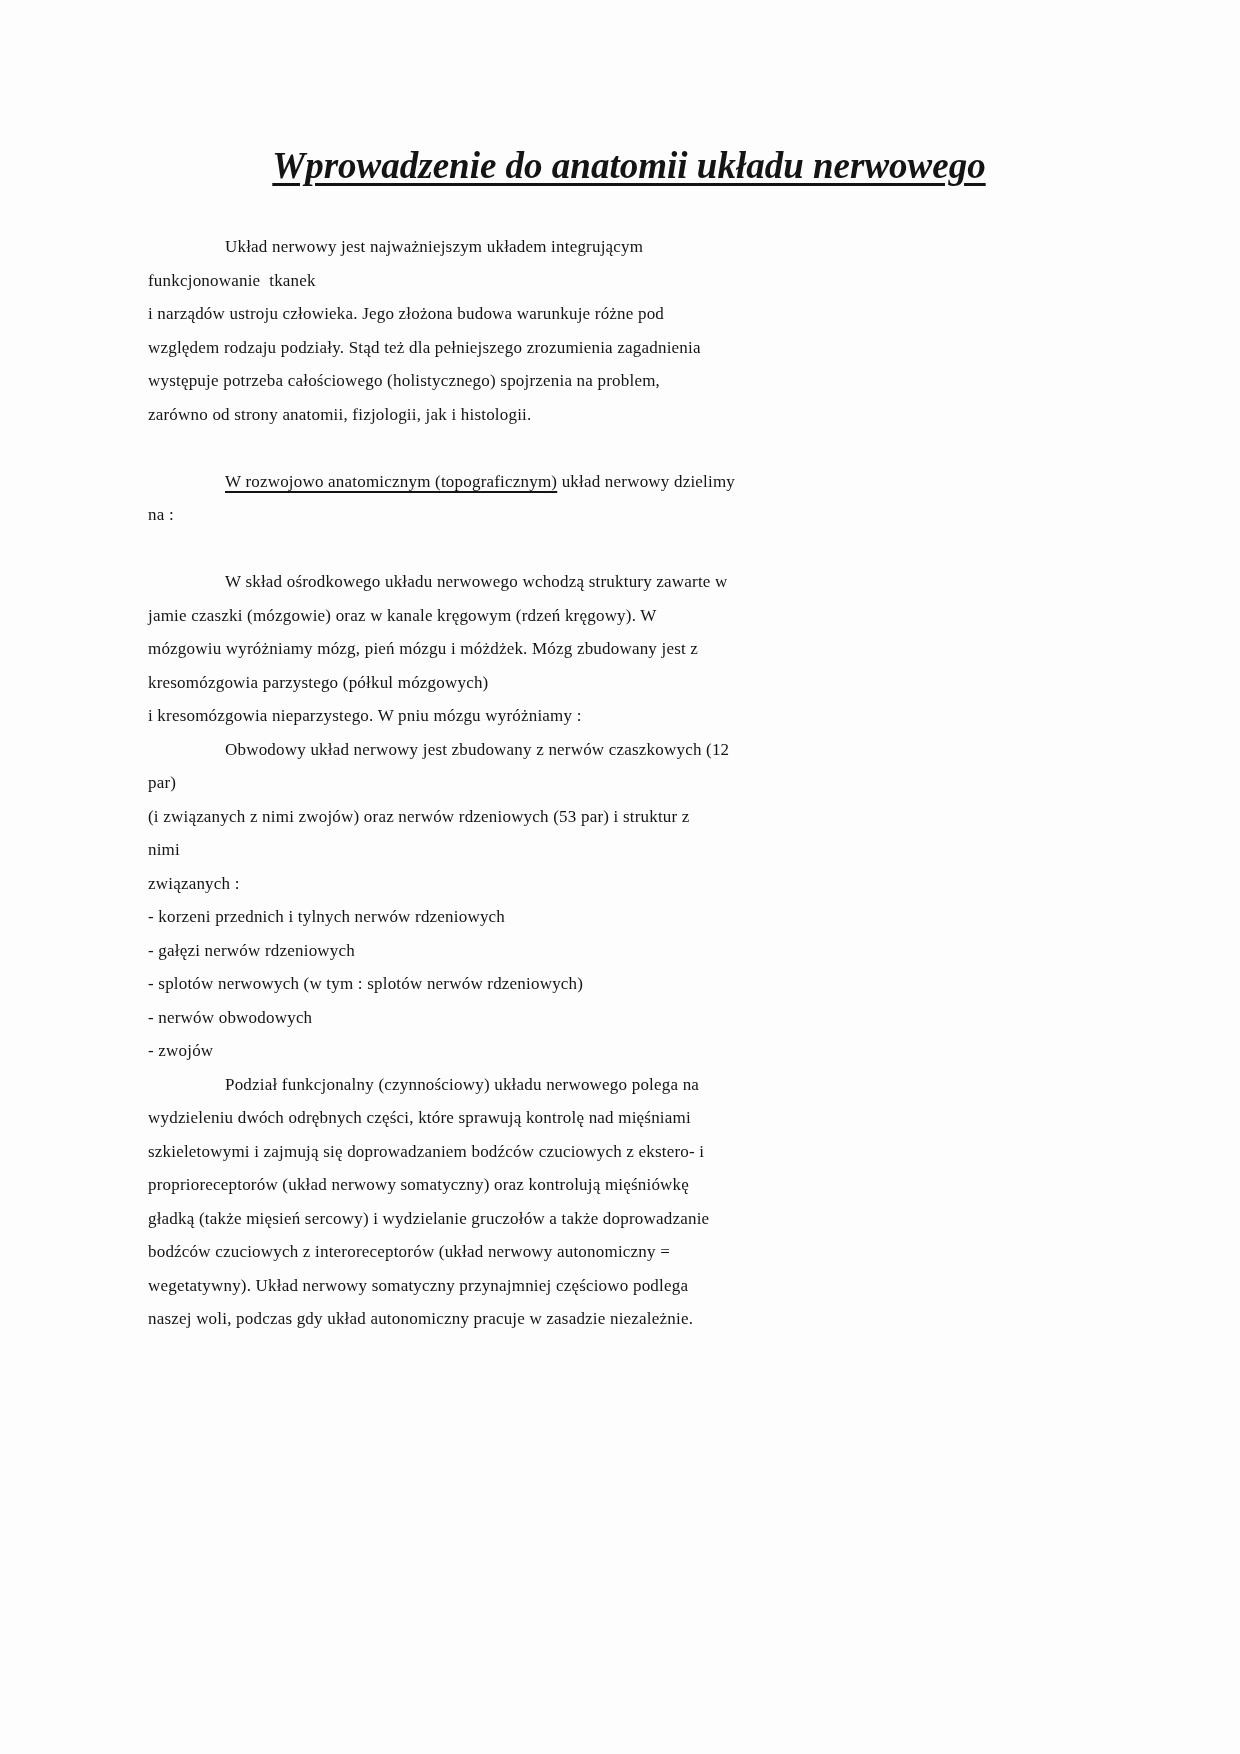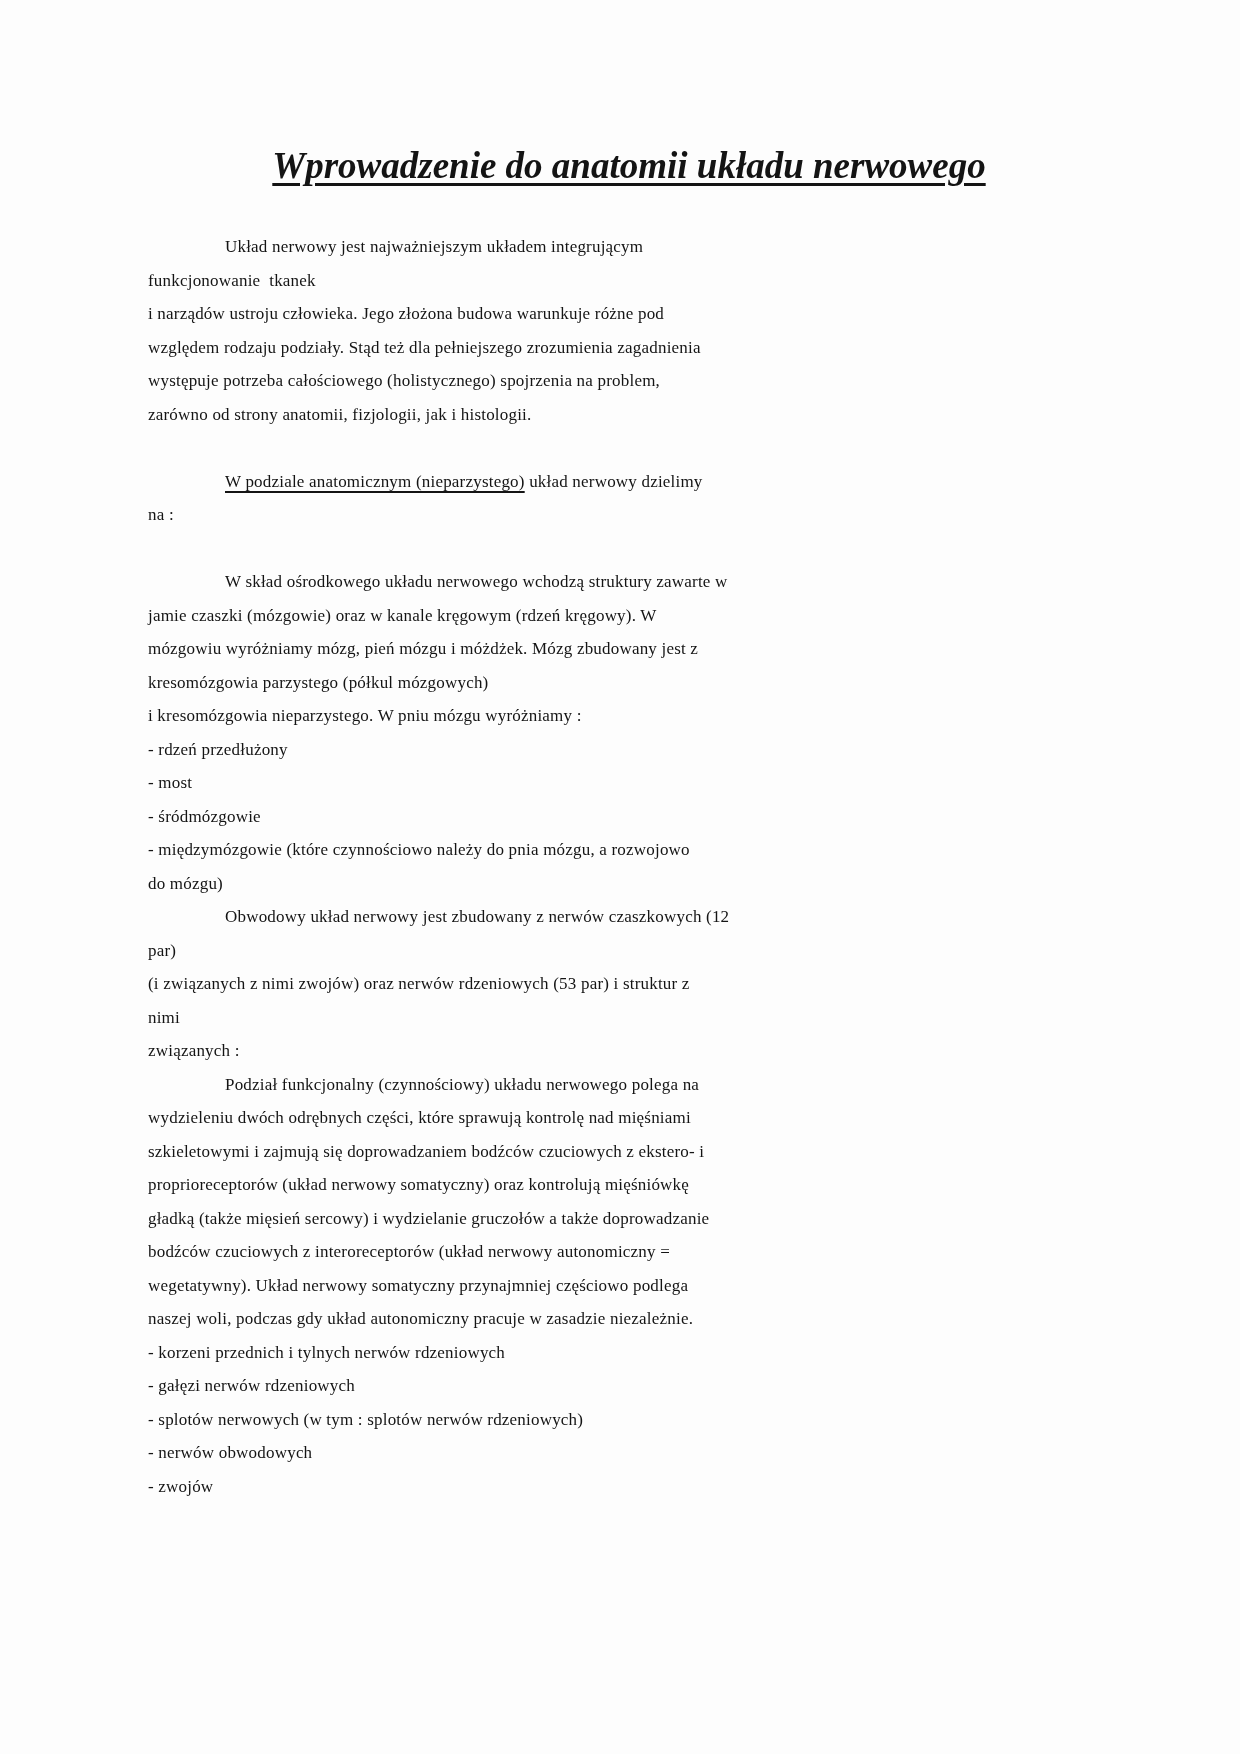--- a/index.html
+++ b/index.html
@@ -49,50 +49,45 @@
 
   <h1 class="doc-title">Wprowadzenie do anatomii układu nerwowego</h1>
 
   <p class="para indent">Układ nerwowy jest najważniejszym układem integrującym
 funkcjonowanie  tkanek
 i narządów ustroju człowieka. Jego złożona budowa warunkuje różne pod
 względem rodzaju podziały. Stąd też dla pełniejszego zrozumienia zagadnienia
 występuje potrzeba całościowego (holistycznego) spojrzenia na problem,
 zarówno od strony anatomii, fizjologii, jak i histologii.</p>
 
-  <p class="para indent gap-before"><span class="u">W podziale anatomicznym (nieparzystego)</span><span> układ nerwowy dzielimy
+  <p class="para indent gap-before"><span class="u">W rozwojowo anatomicznym (topograficznym)</span><span> układ nerwowy dzielimy
 na :</span></p>
 
 
   <p class="para indent gap-before">W skład ośrodkowego układu nerwowego wchodzą struktury zawarte w
 jamie czaszki (mózgowie) oraz w kanale kręgowym (rdzeń kręgowy). W
 mózgowiu wyróżniamy mózg, pień mózgu i móżdżek. Mózg zbudowany jest z
 kresomózgowia parzystego (półkul mózgowych)
 i kresomózgowia nieparzystego. W pniu mózgu wyróżniamy :</p>
 
-  <p class="para">- rdzeń przedłużony
-- most
-- śródmózgowie
-- międzymózgowie (które czynnościowo należy do pnia mózgu, a rozwojowo
-do mózgu)</p>
 
   <p class="para indent">Obwodowy układ nerwowy jest zbudowany z nerwów czaszkowych (12
 par)
 (i związanych z nimi zwojów) oraz nerwów rdzeniowych (53 par) i struktur z
 nimi
 związanych :</p>
+
+  <p class="para">- korzeni przednich i tylnych nerwów rdzeniowych
+- gałęzi nerwów rdzeniowych
+- splotów nerwowych (w tym : splotów nerwów rdzeniowych)
+- nerwów obwodowych
+- zwojów</p>
 
   <p class="para indent">Podział funkcjonalny (czynnościowy) układu nerwowego polega na
 wydzieleniu dwóch odrębnych części, które sprawują kontrolę nad mięśniami
 szkieletowymi i zajmują się doprowadzaniem bodźców czuciowych z ekstero- i
 proprioreceptorów (układ nerwowy somatyczny) oraz kontrolują mięśniówkę
 gładką (także mięsień sercowy) i wydzielanie gruczołów a także doprowadzanie
 bodźców czuciowych z interoreceptorów (układ nerwowy autonomiczny =
 wegetatywny). Układ nerwowy somatyczny przynajmniej częściowo podlega
 naszej woli, podczas gdy układ autonomiczny pracuje w zasadzie niezależnie.</p>
 
-  <p class="para">- korzeni przednich i tylnych nerwów rdzeniowych
-- gałęzi nerwów rdzeniowych
-- splotów nerwowych (w tym : splotów nerwów rdzeniowych)
-- nerwów obwodowych
-- zwojów</p>
-
 </div>
 
 </body></html>

